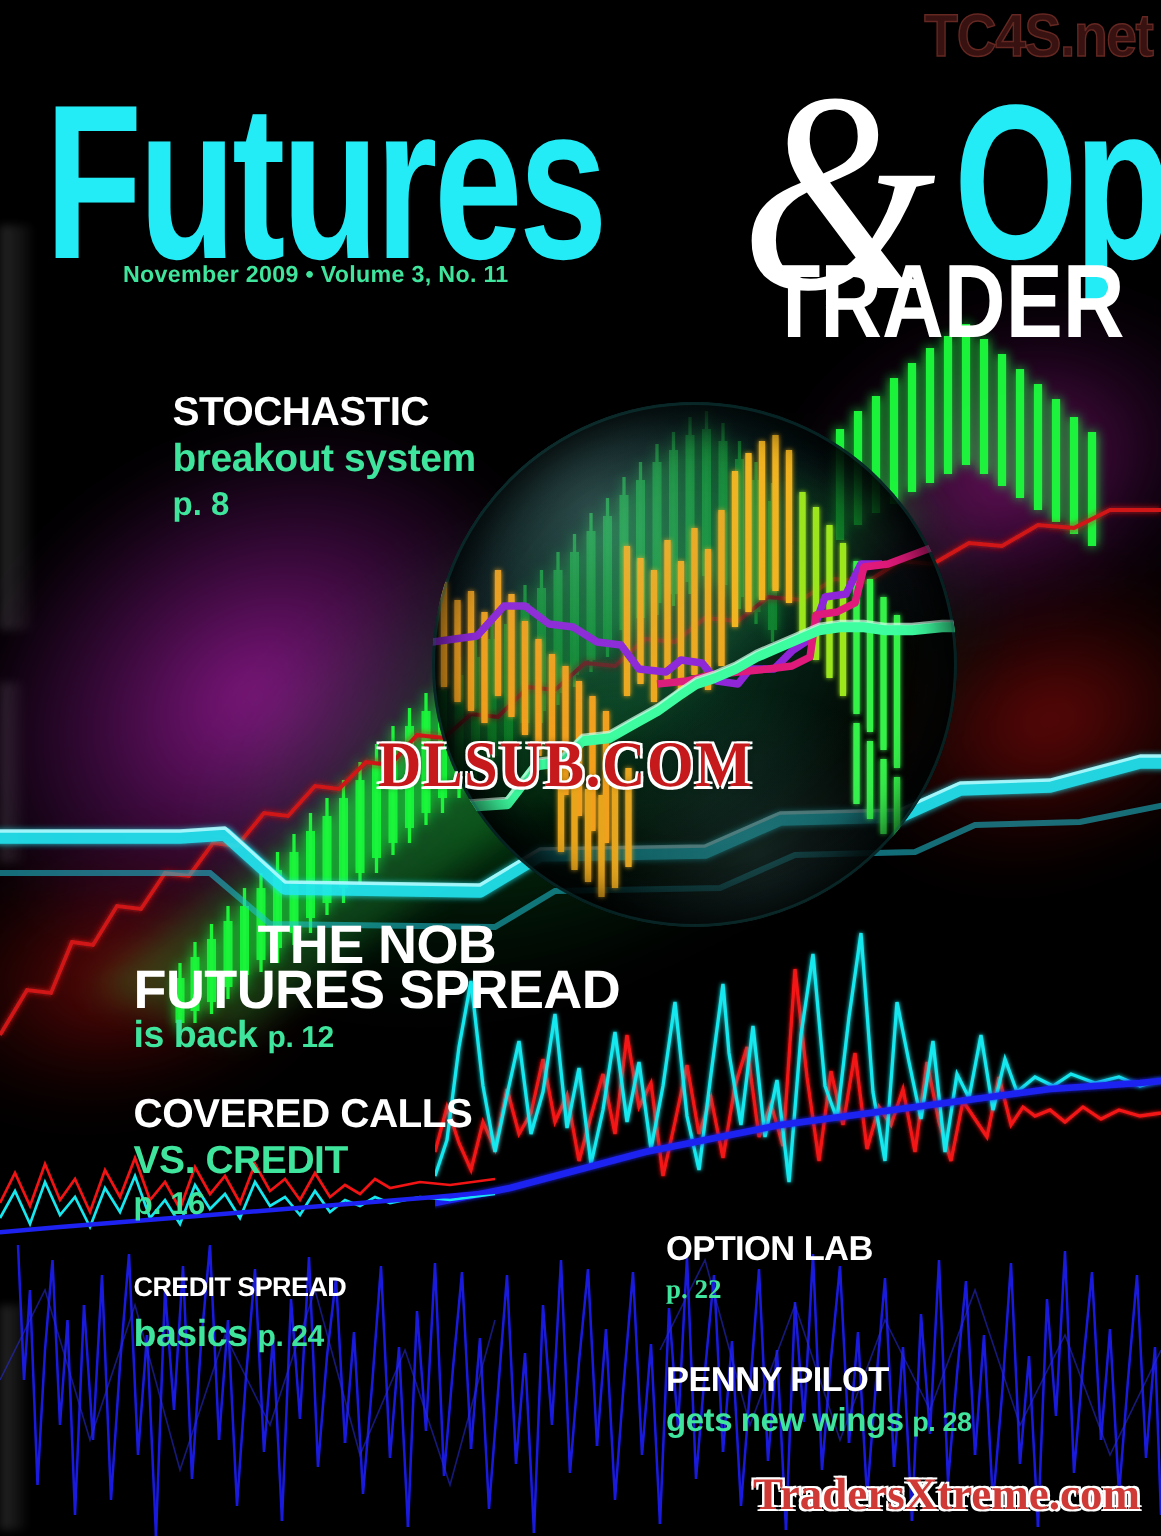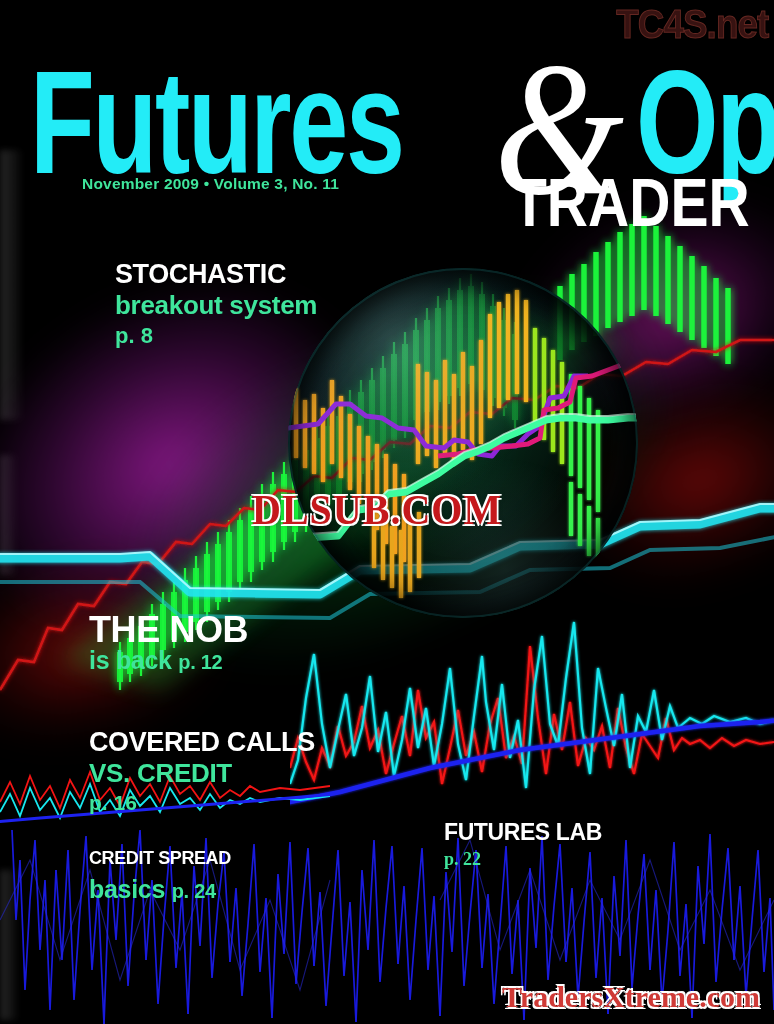--- a/index.html
+++ b/index.html
@@ -486,37 +486,42 @@
   </div>
 
   <div class="cl" id="cl-stochastic" style="left:89px;top:258px;margin-left:26px;">
     <span class="hd">STOCHASTIC</span>
     <span class="sub">breakout system</span>
     <span class="pgline">p. 8</span>
   </div>
 
   <div class="cl" id="cl-nob" style="left:89px;top:615px;">
     <span class="hd">THE NOB</span>
+    <span class="hd">FUTURES SPREAD</span>
     <span class="sub"><span>is back</span> <span class="pg">p. 12</span></span>
   </div>
 
   <div class="cl" id="cl-covered" style="left:89px;top:727px;">
     <span class="hd">COVERED CALLS</span>
     <span class="sub">VS. CREDIT</span>
     <span class="pgline">p. 16</span>
   </div>
 
   <div class="cl" id="cl-credit" style="left:89px;top:843px;">
     <span class="hd">CREDIT SPREAD</span>
     <span class="sub"><span>basics</span> <span class="pg">p. 24</span></span>
   </div>
 
   <div class="cl" id="cl-optionlab" style="left:444px;top:818px;">
-    <span class="hd">FUTURES LAB</span>
+    <span class="hd">OPTION LAB</span>
     <span class="pgline">p. 22</span>
   </div>
 
+  <div class="cl" id="cl-penny" style="left:444px;top:905px;">
+    <span class="hd">PENNY PILOT</span>
+    <span class="sub"><span>gets new wings</span> <span class="pg">p. 28</span></span>
+  </div>
 
   <div id="wm-top">TC4S.net</div>
   <div class="wm-red" id="wm-dlsub">DLSUB.COM</div>
   <div class="wm-red" id="wm-bottom">TradersXtreme.com</div>
 
 </div>
 
 </body></html>

